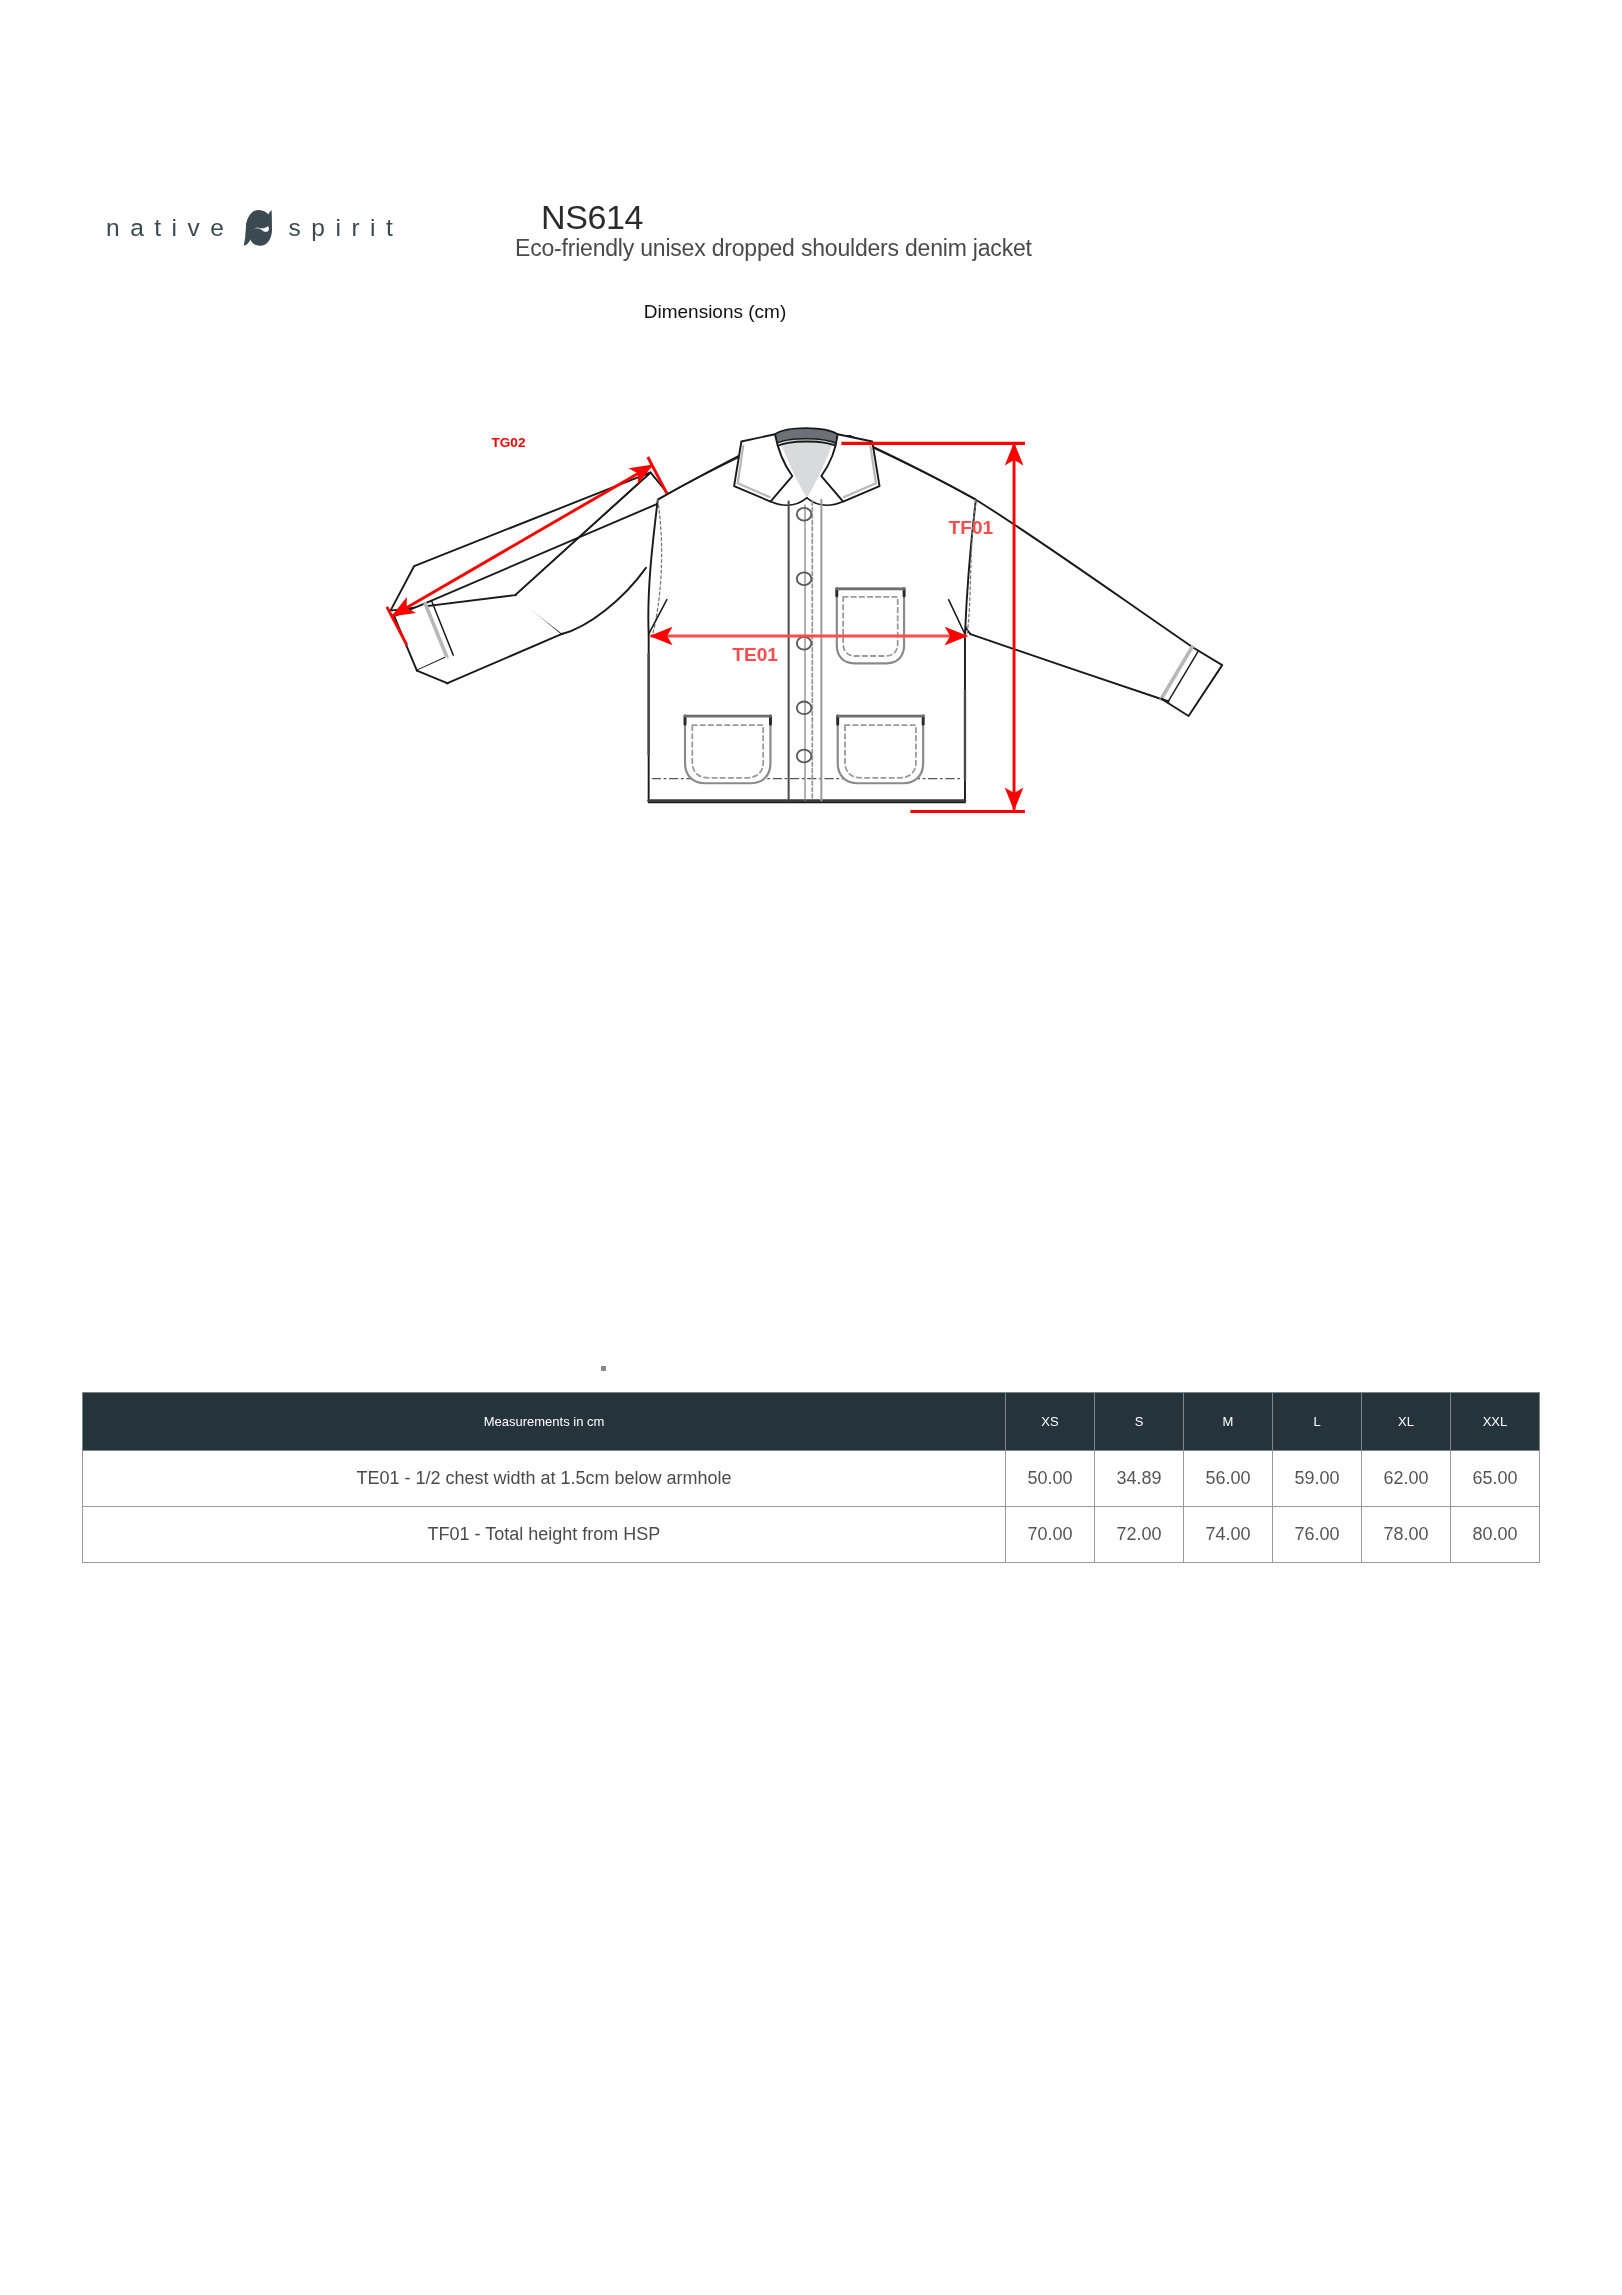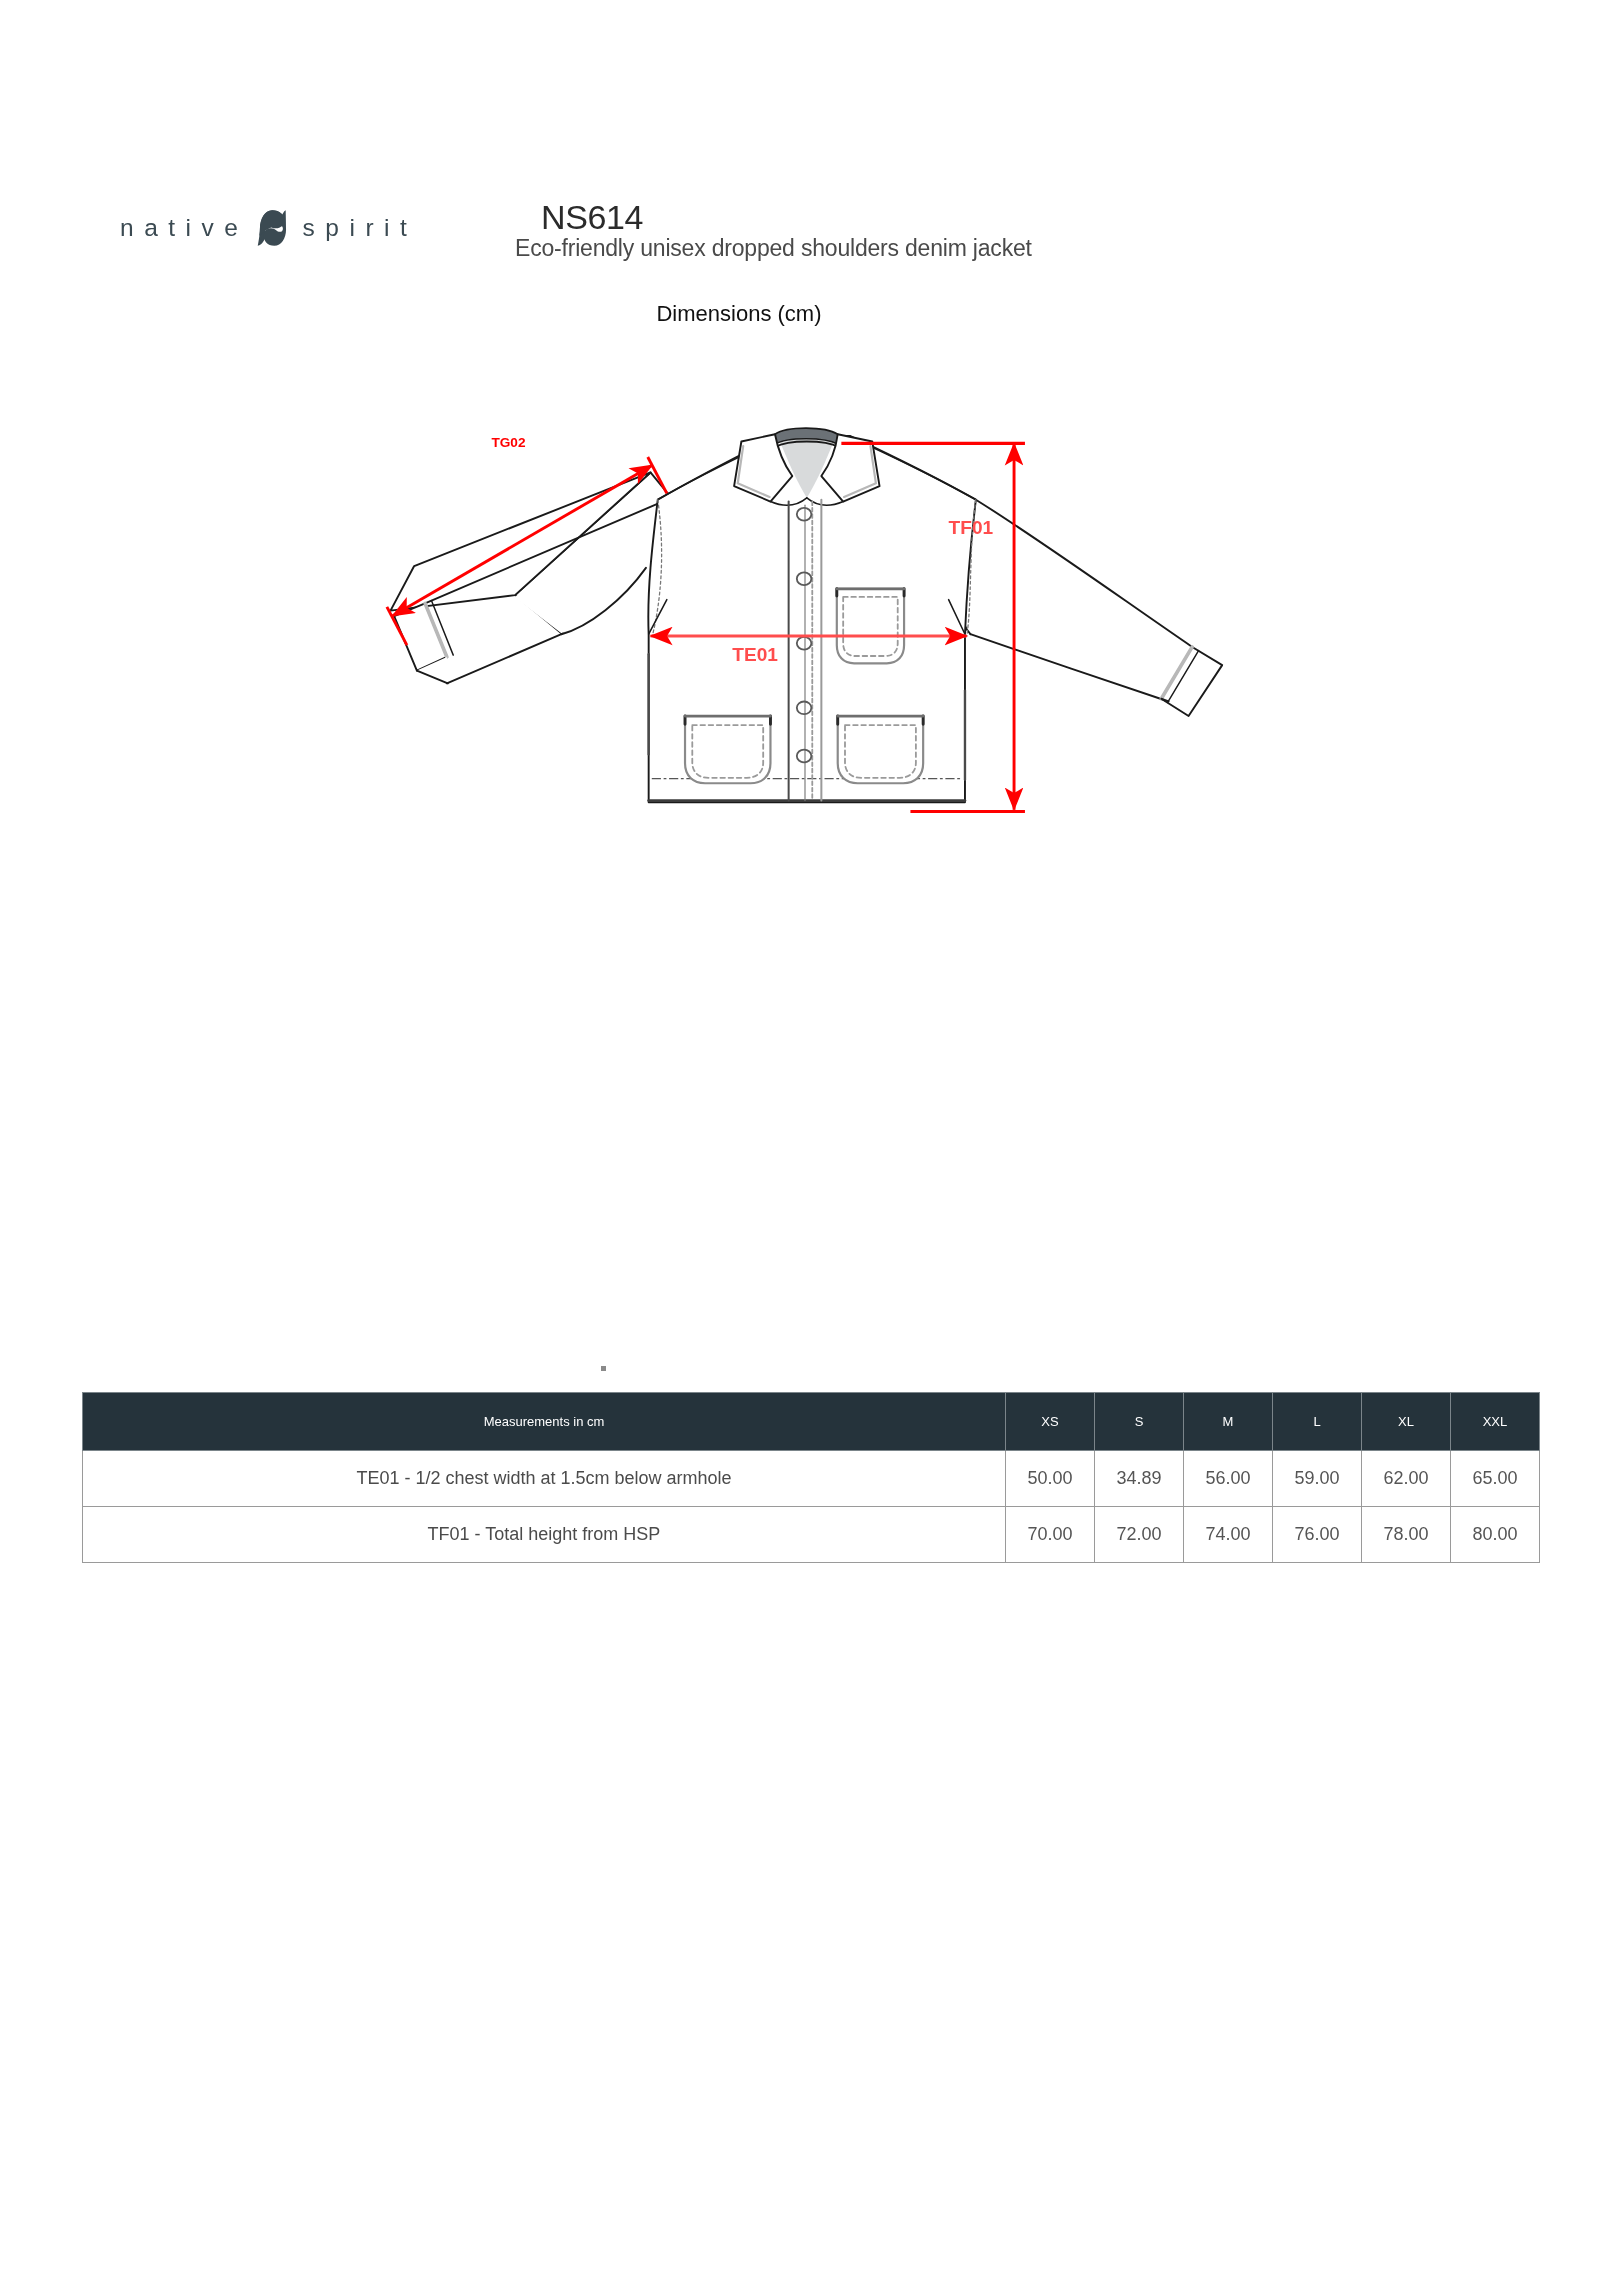--- a/index.html
+++ b/index.html
@@ -17,21 +17,21 @@
 
   
   #header {
     position: absolute;
     left: 0; top: 0;
     width: 1623px;
     height: 291px;
   }
   #brand-logo {
     position: absolute;
-    left: 120px;
+    left: 106px;
     top: 207px;
     display: flex;
     align-items: center;
     height: 42px;
   }
   #brand-logo .word {
     font-size: 24.5px;
     letter-spacing: 10.5px;
     color: #3b4a52;
     font-family: "Liberation Sans", sans-serif;
@@ -67,24 +67,23 @@
     letter-spacing: -0.2px;
   }
 
   
   #diagram-title {
     position: absolute;
     left: 0;
     top: 301px;
     width: 1588px;
     text-align: center;
-    font-size: 22px;
+    font-size: 19px;
     color: #111111;
     font-weight: 400;
-    margin-left: 24px;
   }
   #diagram-title .shift { display:inline-block; transform: translateX(-79px); }
 
   #tech-drawing {
     position: absolute;
     left: 323px;
     top: 327px;
     width: 964px;
     height: 509px;
   }

